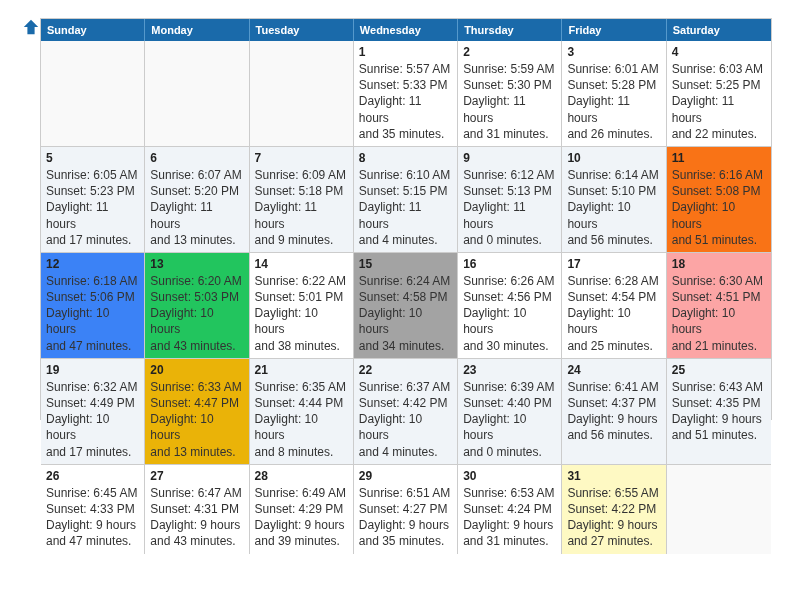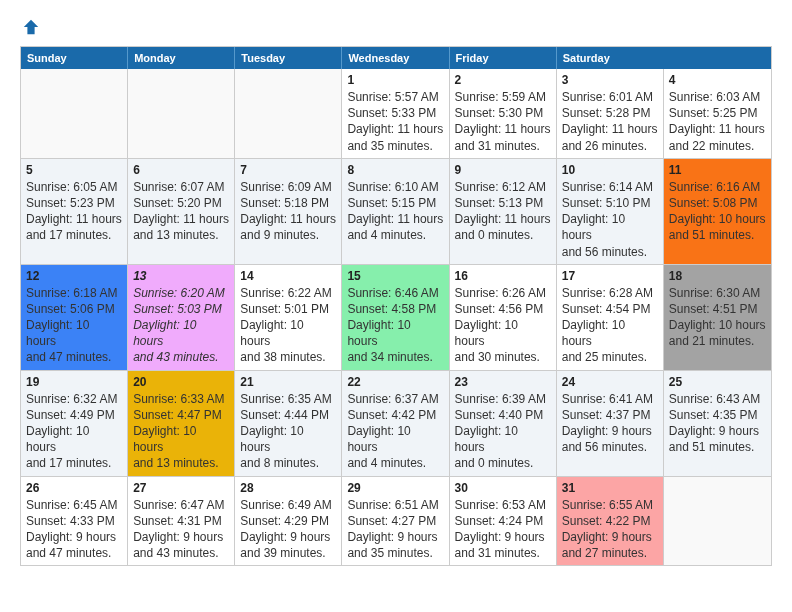--- a/index.html
+++ b/index.html
@@ -8,21 +8,20 @@
       background: #fff;
       width: 792px;
       height: 612px;
       overflow: hidden;
     }
     .page {
       width: 792px;
       height: 436px;
       padding: 18px 20px 16px 20px;
       display: flex;
-      flex-direction: column;
     }
     .header {
       display: flex;
       justify-content: space-between;
       align-items: flex-start;
       margin-bottom: 10px;
     }
     .logo {
       display: flex;
       flex-direction: column;
@@ -154,20 +153,21 @@
       <div class="location"></div>
     </div>
   </div>
 
   <div class="calendar">
     <div class="cal-header">
     <div class="cal-header-cell">Sunday</div>
         <div class="cal-header-cell">Monday</div>
         <div class="cal-header-cell">Tuesday</div>
         <div class="cal-header-cell">Wednesday</div>
+        <div class="cal-header-cell">Thursday</div>
         <div class="cal-header-cell">Friday</div>
         <div class="cal-header-cell">Saturday</div>
       </div>
     <div class="cal-body">
     <div class="cal-row">
           <div class="cal-cell empty" style="background: rgb(249, 249, 249);"></div>
           <div class="cal-cell empty" style="background: rgb(249, 249, 249);"></div>
           <div class="cal-cell empty" style="background: rgb(249, 249, 249);"></div>
           <div class="cal-cell" style="background: rgb(255, 255, 255);">
             <div class="day-number">1</div>
@@ -250,56 +250,56 @@
           </div>
         </div>
         <div class="cal-row">
           <div class="cal-cell" style="background: #3b82f6;">
             <div class="day-number">12</div>
             <div class="cell-text" style="white-space: pre-line;">Sunrise: 6:18 AM
 Sunset: 5:06 PM
 Daylight: 10 hours
 and 47 minutes.</div>
           </div>
-          <div class="cal-cell" style="background: #f0abfc; font-style: italic;">
+          <div class="cal-cell" style="background: #22c55e;">
             <div class="day-number">13</div>
             <div class="cell-text" style="white-space: pre-line;">Sunrise: 6:20 AM
 Sunset: 5:03 PM
 Daylight: 10 hours
 and 43 minutes.</div>
           </div>
           <div class="cal-cell" style="background: rgb(255, 255, 255);">
             <div class="day-number">14</div>
             <div class="cell-text" style="white-space: pre-line;">Sunrise: 6:22 AM
 Sunset: 5:01 PM
 Daylight: 10 hours
 and 38 minutes.</div>
           </div>
-          <div class="cal-cell" style="background: #86efac;">
+          <div class="cal-cell" style="background: #a3a3a3;">
             <div class="day-number">15</div>
-            <div class="cell-text" style="white-space: pre-line;">Sunrise: 6:46 AM
+            <div class="cell-text" style="white-space: pre-line;">Sunrise: 6:24 AM
 Sunset: 4:58 PM
 Daylight: 10 hours
 and 34 minutes.</div>
           </div>
           <div class="cal-cell" style="background: rgb(255, 255, 255);">
             <div class="day-number">16</div>
             <div class="cell-text" style="white-space: pre-line;">Sunrise: 6:26 AM
 Sunset: 4:56 PM
 Daylight: 10 hours
 and 30 minutes.</div>
           </div>
           <div class="cal-cell" style="background: rgb(255, 255, 255);">
             <div class="day-number">17</div>
             <div class="cell-text" style="white-space: pre-line;">Sunrise: 6:28 AM
 Sunset: 4:54 PM
 Daylight: 10 hours
 and 25 minutes.</div>
           </div>
-          <div class="cal-cell" style="background: #a3a3a3;">
+          <div class="cal-cell" style="background: #fca5a5;">
             <div class="day-number">18</div>
             <div class="cell-text" style="white-space: pre-line;">Sunrise: 6:30 AM
 Sunset: 4:51 PM
 Daylight: 10 hours
 and 21 minutes.</div>
           </div>
         </div>
         <div class="cal-row">
           <div class="cal-cell" style="background: rgb(240, 244, 248);">
             <div class="day-number">19</div>
@@ -380,21 +380,21 @@
 Daylight: 9 hours
 and 35 minutes.</div>
           </div>
           <div class="cal-cell" style="background: rgb(255, 255, 255);">
             <div class="day-number">30</div>
             <div class="cell-text" style="white-space: pre-line;">Sunrise: 6:53 AM
 Sunset: 4:24 PM
 Daylight: 9 hours
 and 31 minutes.</div>
           </div>
-          <div class="cal-cell" style="background: #fca5a5;">
+          <div class="cal-cell" style="background: #fef9c3;">
             <div class="day-number">31</div>
             <div class="cell-text" style="white-space: pre-line;">Sunrise: 6:55 AM
 Sunset: 4:22 PM
 Daylight: 9 hours
 and 27 minutes.</div>
           </div>
           <div class="cal-cell empty" style="background: rgb(249, 249, 249);"></div>
         </div>
       </div>
   </div>

